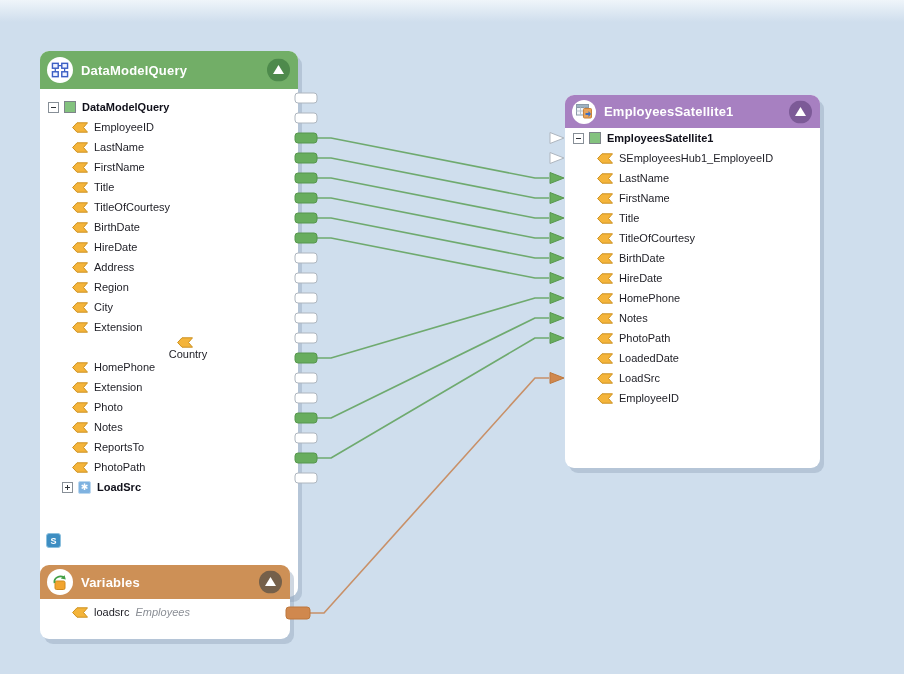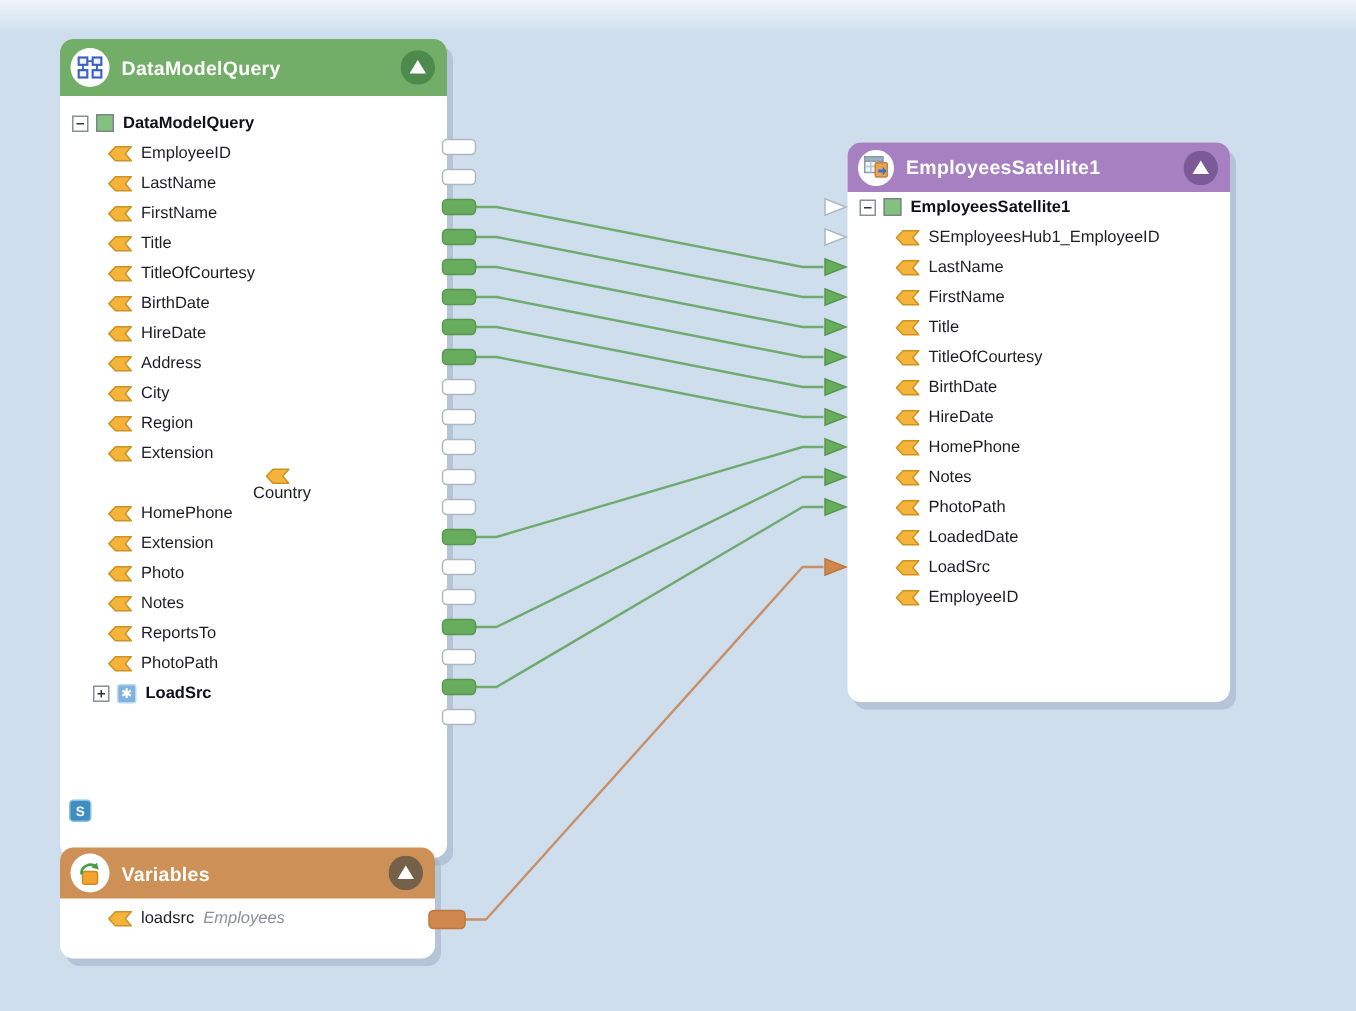--- a/index.html
+++ b/index.html
@@ -35,21 +35,21 @@
   .indent-field{margin-left:32px;}
   .indent-sub{padding-left:22px;}
   #wires{position:absolute;left:0;top:0;z-index:5;pointer-events:none;}
   #s-badge{position:absolute;left:46px;top:533px;width:15px;height:15px;border-radius:3px;
     background:#3e8ec2;border:1px solid #8cc0de;box-sizing:border-box;color:#fff;font-size:9px;font-weight:bold;
     display:flex;align-items:center;justify-content:center;z-index:2;cursor:pointer;}
 </style>
 </head>
 <body>
 
-<div class="panel" id="panel-source" style="left:40px;top:26px;width:258px;height:546px;text-decoration:underline;">
+<div class="panel" id="panel-source" style="left:40px;top:51px;width:258px;height:546px;text-decoration:underline;">
   <div class="panel-header" style="height: 38px; background: rgb(114, 174, 103);">
     <span class="hdr-circle">
       <svg width="18" height="16" viewBox="0 0 20 18">
         <g fill="#eef3ff" stroke="#3b5fc4" stroke-width="1.6">
           <rect x="1.5" y="1.5" width="6.5" height="5.5"></rect>
           <rect x="12" y="1.5" width="6.5" height="5.5"></rect>
           <rect x="1.5" y="11" width="6.5" height="5.5"></rect>
           <rect x="12" y="11" width="6.5" height="5.5"></rect>
         </g>
         <g stroke="#3b5fc4" stroke-width="1.4" fill="none">
@@ -116,27 +116,27 @@
       <div class="row indent-field" style="height: 20px;">
         <svg class="fieldicon" width="16" height="11" viewBox="0 0 16 11">
     <polygon points="15.5,0.8 5,0.8 0.6,5.5 5,10.2 15.5,10.2 11.5,5.5" fill="#f4b43a" stroke="#cd9221" stroke-width="1"></polygon>
   </svg>
         <span class="lbl">Address</span>
       </div>
       <div class="row indent-field" style="height: 20px;">
         <svg class="fieldicon" width="16" height="11" viewBox="0 0 16 11">
     <polygon points="15.5,0.8 5,0.8 0.6,5.5 5,10.2 15.5,10.2 11.5,5.5" fill="#f4b43a" stroke="#cd9221" stroke-width="1"></polygon>
   </svg>
+        <span class="lbl">Region</span>
+      </div>
+      <div class="row indent-field" style="height: 20px;">
+        <svg class="fieldicon" width="16" height="11" viewBox="0 0 16 11">
+    <polygon points="15.5,0.8 5,0.8 0.6,5.5 5,10.2 15.5,10.2 11.5,5.5" fill="#f4b43a" stroke="#cd9221" stroke-width="1"></polygon>
+  </svg>
         <span class="lbl">City</span>
-      </div>
-      <div class="row indent-field" style="height: 20px;">
-        <svg class="fieldicon" width="16" height="11" viewBox="0 0 16 11">
-    <polygon points="15.5,0.8 5,0.8 0.6,5.5 5,10.2 15.5,10.2 11.5,5.5" fill="#f4b43a" stroke="#cd9221" stroke-width="1"></polygon>
-  </svg>
-        <span class="lbl">Region</span>
       </div>
       <div class="row indent-field" style="height: 20px;">
         <svg class="fieldicon" width="16" height="11" viewBox="0 0 16 11">
     <polygon points="15.5,0.8 5,0.8 0.6,5.5 5,10.2 15.5,10.2 11.5,5.5" fill="#f4b43a" stroke="#cd9221" stroke-width="1"></polygon>
   </svg>
         <span class="lbl">Extension</span>
       </div>
       <div class="row indent-field" style="height: 20px; flex-direction: column;">
         <svg class="fieldicon" width="16" height="11" viewBox="0 0 16 11">
     <polygon points="15.5,0.8 5,0.8 0.6,5.5 5,10.2 15.5,10.2 11.5,5.5" fill="#f4b43a" stroke="#cd9221" stroke-width="1"></polygon>

